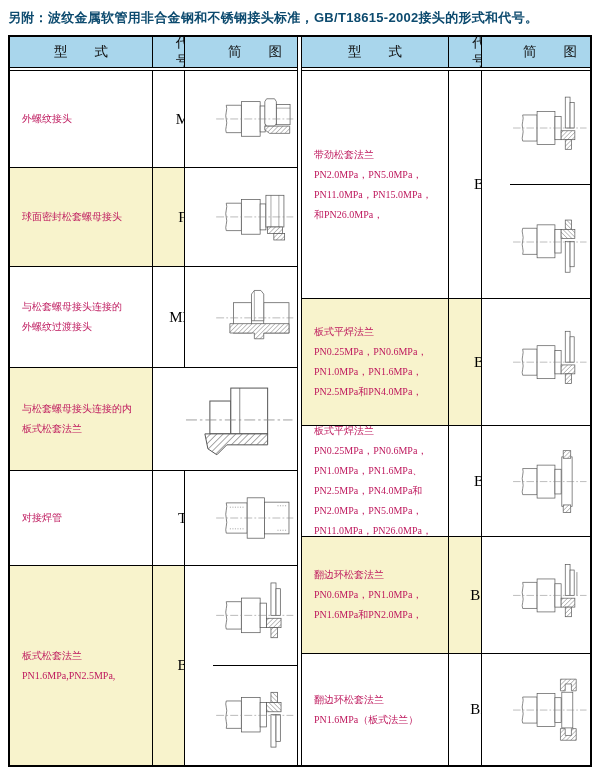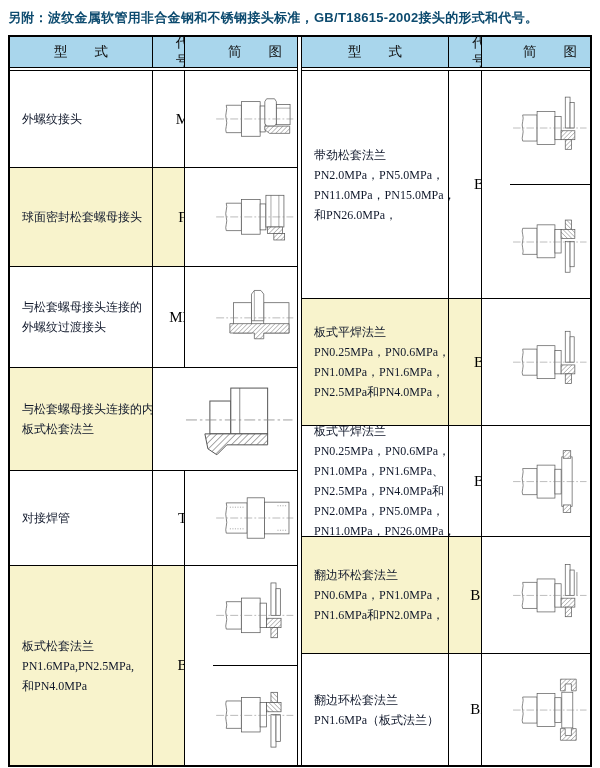--- a/index.html
+++ b/index.html
@@ -31,21 +31,21 @@
   }
   .hcell + .hcell, .cell + .cell { border-left: 1px solid #000; padding-left: 28px; }
 
   .trow { display: flex; border-top: 1px solid #000; }
   .thead + .trow { border-top: none; }
 
   .type-cell {
     display: flex; flex-direction: column; justify-content: center;
     padding: 4px 4px 4px 12px;
     font-family: "Liberation Serif", "DejaVu Serif", serif;
-    font-size: 12px; color: #0f172a;
+    font-size: 10px; color: #be185d;
   }
   .tline { line-height: 20px; white-space: nowrap; }
   .code-cell {
     display: flex; align-items: center; justify-content: center;
     font-family: "Liberation Serif", "DejaVu Serif", serif;
     font-size: 15px; color: #000;
   }
   .hl { background: var(--hl-bg, #f8f3cc); }
 
   .diag-cell { display: flex; flex-direction: column; background: #fff; }
@@ -189,21 +189,20 @@
                 <line x1="88" y1="65" x2="102" y2="65" stroke="#555555" stroke-width="0.7" stroke-dasharray="1.5 2"></line>
                 <line x1="3" y1="48" x2="110" y2="48" stroke="#888" stroke-width="0.8" stroke-dasharray="11 3 2.5 3"></line>
               </svg>
             </div>
           </div>
         </div>
         <div class="trow" style="height:200px">
           <div class="cell type-cell c-type hl">
             <div class="tline">板式松套法兰</div>
             <div class="tline">PN1.6MPa,PN2.5MPa,</div>
-            <div class="tline">和PN4.0MPa</div>
           </div>
           <div class="cell code-cell c-code hl">B</div>
           <div class="cell diag-cell c-diag">
             <div class="diag-sub multi">
               <svg viewBox="0 0 113 95" preserveAspectRatio="xMidYMid meet">
                 <defs>
                   <pattern id="hp" width="4.5" height="4.5" patternUnits="userSpaceOnUse" patternTransform="rotate(45)">
                     <rect width="4.5" height="4.5" fill="#fff"></rect>
                     <line x1="0" y1="0" x2="0" y2="4.5" stroke="#777" stroke-width="1.3"></line>
                   </pattern>

